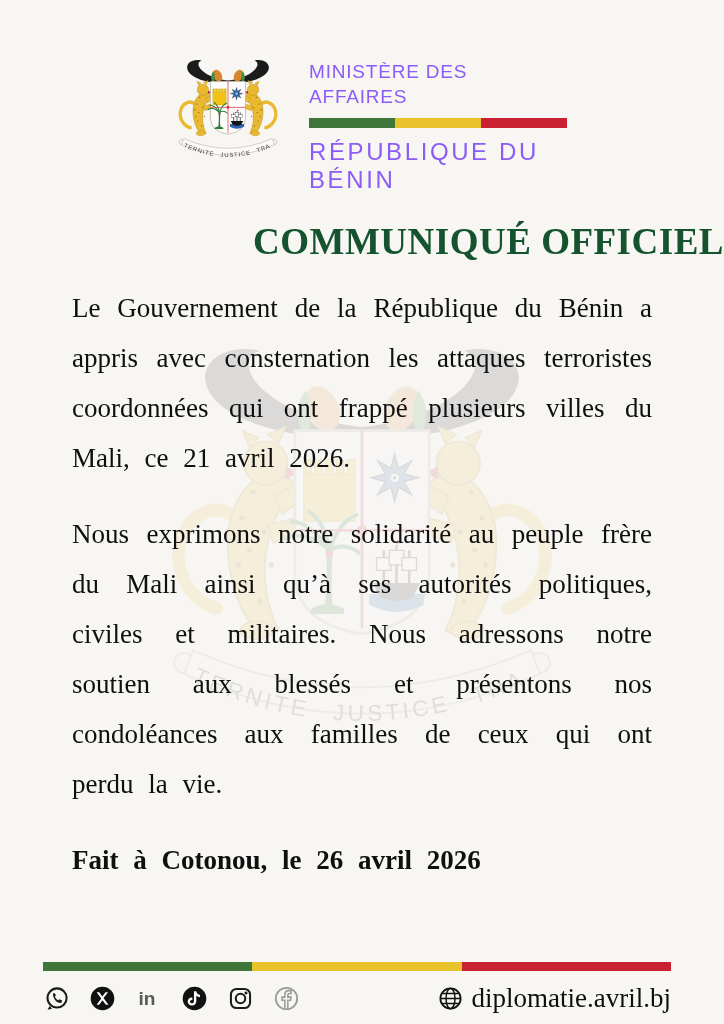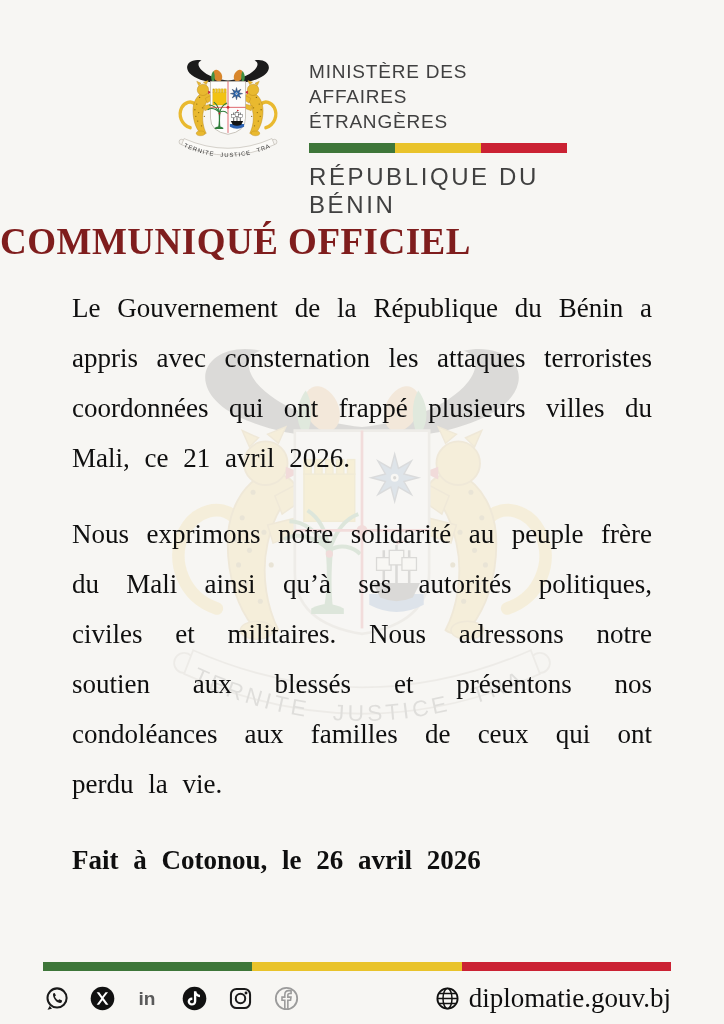--- a/index.html
+++ b/index.html
@@ -5,29 +5,29 @@
   html,body { margin:0; padding:0; }
   .page {
     position:relative; width:724px; height:1024px;
     background:#f7f6f3; overflow:hidden;
     font-family:"Liberation Serif", serif; color:#0f0f0f;
   }
 
   
   .header { position:absolute; top:52px; left:0; right:0; display:flex; justify-content:center; gap:10px; }
   .coat-svg { width:142px; height:123px; display:block; }
-  .head-text { width:258px; padding-top:7px; font-family:"Liberation Sans", sans-serif; color:#404040; }
+  .head-text { width:258px; padding-top:7px; font-family:"Liberation Sans", sans-serif; color:#8b5cf6; }
   .ministry { font-size:19px; line-height:25px; letter-spacing:0.8px; }
   .stripe { display:flex; height:10px; margin:9px 0 10px; }
   .stripe span { flex:1; }
   .republic { font-size:24px; letter-spacing:2.6px; }
 
   
-  .title { position:absolute; top:220px; left:0; width:100%; text-align:left;
-           font-size:37px; font-weight:bold; letter-spacing:0.5px; color:#7f1d1d; }
+  .title { position:absolute; top:220px; left:0; width:100%; text-align:right;
+           font-size:37px; font-weight:bold; letter-spacing:0.5px; color:#14532d; }
 
   
   .watermark { position:absolute; top:318px; left:50%; transform:translateX(-50%);
                width:545px; height:472px; opacity:0.12; pointer-events:none; }
   .watermark svg { width:100%; height:100%; }
 
   
   .body { position:absolute; top:283px; left:72px; width:580px; }
   .body p { margin:0 0 26px; font-size:27px; line-height:50px; text-align:justify;
             word-spacing:8px; }
@@ -166,21 +166,20 @@
 </svg>
 
 <div class="page" style="background: rgb(247, 246, 243);">
 
   <div class="header">
     <svg class="coat-svg" viewBox="0 0 300 260">
         <use href="#coat-sym"></use>
       </svg>
     <div class="head-text">
       <div class="ministry">MINISTÈRE DES AFFAIRES</div>
-      <div class="ministry">ÉTRANGÈRES</div>
       <div class="stripe">
         <span style="background: rgb(62, 118, 57);"></span>
         <span style="background: rgb(233, 195, 42);"></span>
         <span style="background: rgb(203, 34, 51);"></span>
       </div>
       <div class="republic">RÉPUBLIQUE DU BÉNIN</div>
     </div>
   </div>
 
   <div class="title">COMMUNIQUÉ OFFICIEL</div>
@@ -228,18 +227,18 @@
       <svg class="icon" viewBox="0 0 24 24">
         <circle cx="12" cy="12" r="9.5" fill="none" stroke="#9b9b9b" stroke-width="1.6"></circle>
         <path d="M13.2,21 V13.5 H15.6 L16,10.8 H13.2 V9.2 C13.2,8.3 13.6,7.6 14.9,7.6 H16.1 V5.2 C15.6,5.1 14.8,5 14,5 C11.9,5 10.5,6.3 10.5,8.8 V10.8 H8 V13.5 H10.5 V21" fill="none" stroke="#9b9b9b" stroke-width="1.4"></path>
       </svg>
       <span class="site-group">
         <svg class="icon" viewBox="0 0 24 24">
           <circle cx="12" cy="12" r="9" fill="none" stroke="#111111" stroke-width="1.6"></circle>
           <ellipse cx="12" cy="12" rx="4" ry="9" fill="none" stroke="#111111" stroke-width="1.3"></ellipse>
           <path d="M3,12 H21 M4.3,7.5 H19.7 M4.3,16.5 H19.7" stroke="#111111" stroke-width="1.3" fill="none"></path>
         </svg>
-        <span class="site">diplomatie.gouv.bj</span>
+        <span class="site">diplomatie.avril.bj</span>
       </span>
     </div>
   </div>
 
 </div>
 
 </body></html>

